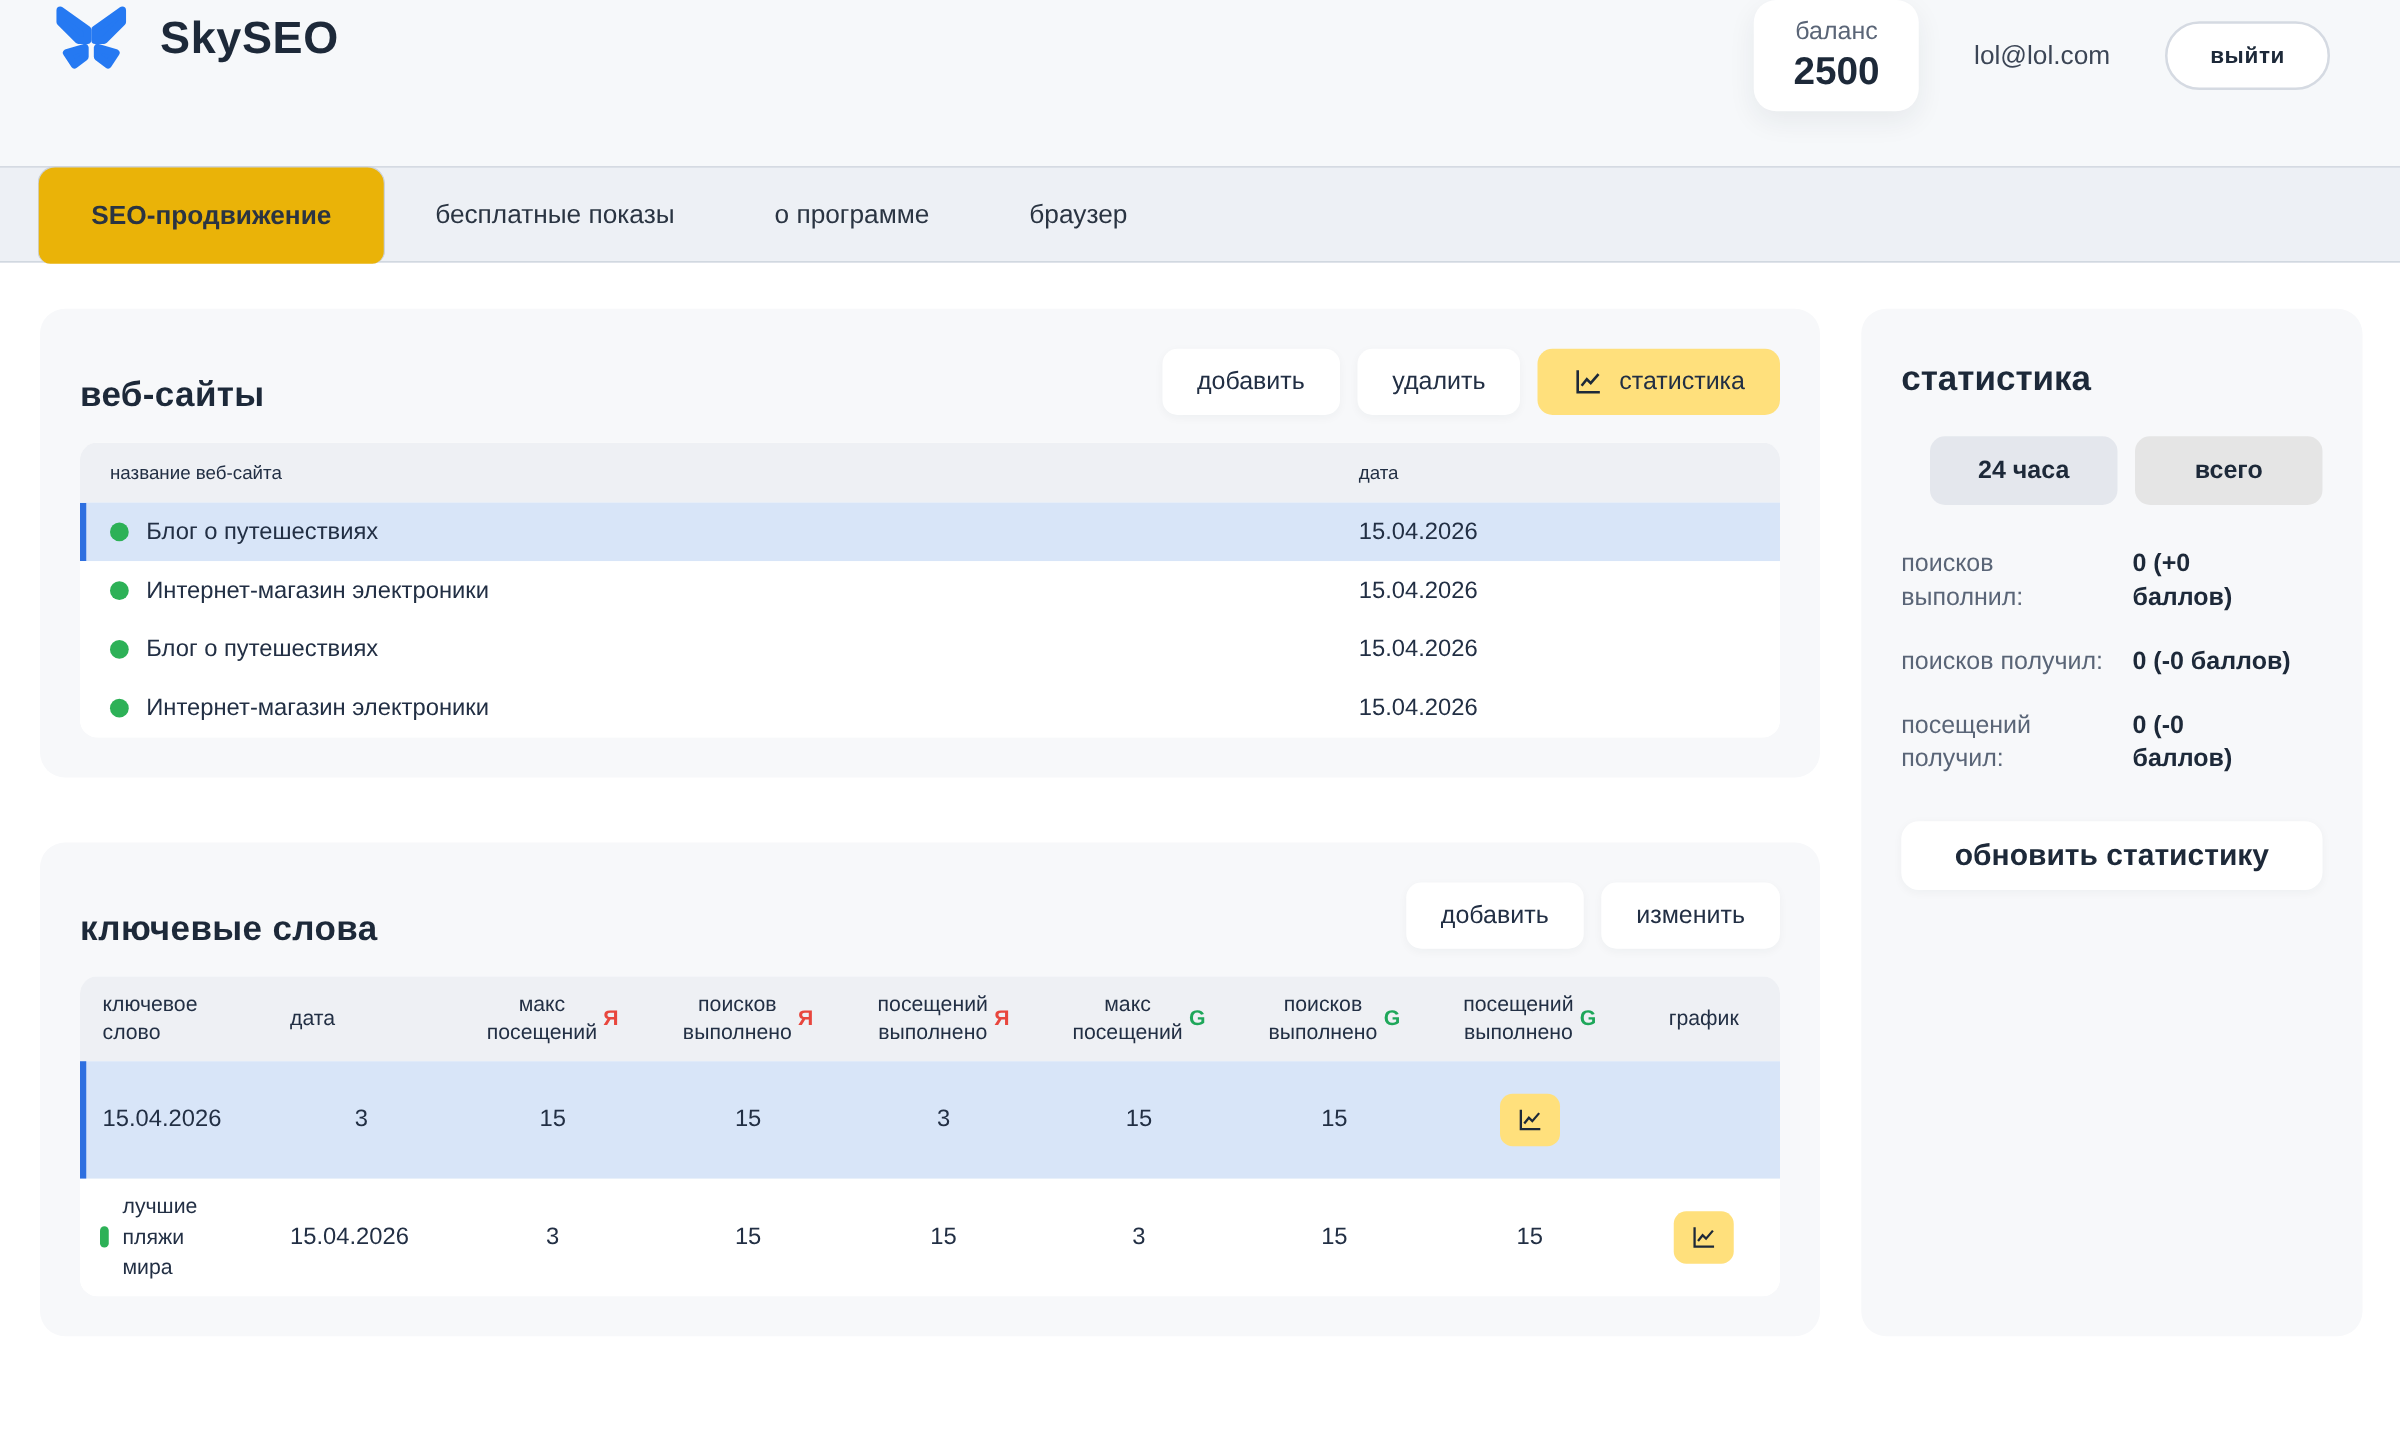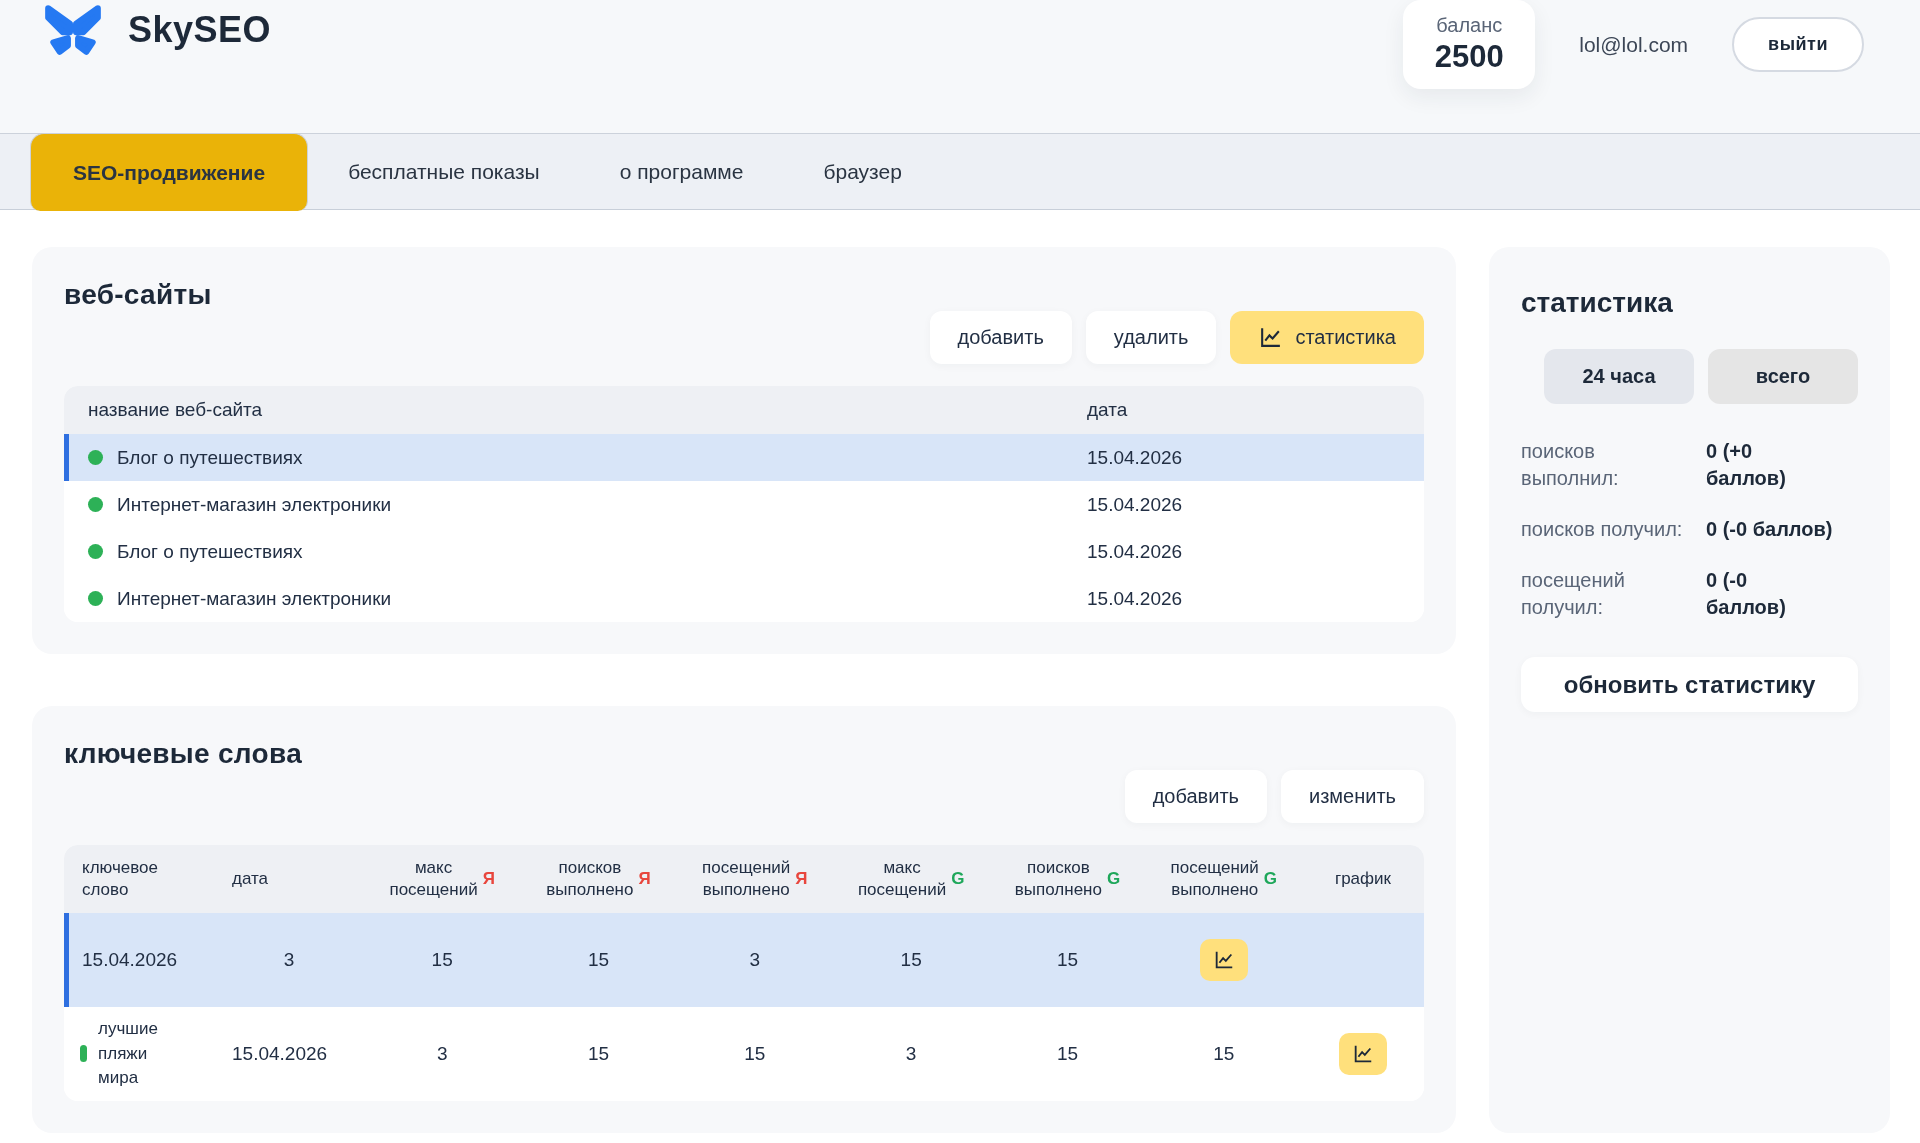--- a/index.html
+++ b/index.html
@@ -43,35 +43,35 @@
   .tab.active {
     background:#eab308; border:1px solid #ccd2db; border-bottom:none;
     border-radius:14px 14px 10px 10px;
     margin-left:30px; margin-top:-1px; margin-bottom:-2px;
     padding:0 42px; font-weight:700; z-index:2;
   }
   
   .content { display:flex; gap:33px; padding:37px 30px 0 32px; align-items:stretch; }
   .main-col { flex:1; display:flex; flex-direction:column; gap:52px; min-width:0; }
   .panel { background:#f7f8fa; border-radius:20px; padding:32px; }
-  .panel-head { display:flex; align-items:flex-start; margin-bottom:22px;flex-direction:column; }
+  .panel-head { display:flex; align-items:flex-end; margin-bottom:22px; }
   .panel-title { font-size:28px; font-weight:700; color:#1d2939; letter-spacing:.3px; }
   .panel-actions { margin-left:auto; display:flex; gap:14px; }
   .btn {
     background:#ffffff; border:none; border-radius:12px; height:53px; padding:0 28px;
     font-size:20px; font-weight:500; color:#222f44; cursor:pointer;
     font-family:inherit; display:flex; align-items:center; gap:12px;
     box-shadow:0 2px 8px rgba(30,42,62,.04);
   }
   .btn.yellow { background:#ffe07c; box-shadow:none; }
   .chart-ic { width:25px; height:25px; display:block; }
   
   .table { border-radius:14px; overflow:hidden; background:#ffffff; }
   .ws-row { display:grid; grid-template-columns:1fr 353px; align-items:center; }
-  .ws-head { background:#eef0f4; height:48px; font-size:19px; font-weight:500; color:#222f44; }
+  .ws-head { background:#eef0f4; height:48px; font-size:15px; font-weight:500; color:#222f44; }
   .ws-body-row { height:47px; background:#ffffff; font-size:19px; cursor:pointer; }
   .ws-body-row.selected { background:#d8e5f8; box-shadow:inset 5px 0 0 #2e6fe0; }
   .cell-name { padding-left:24px; display:flex; align-items:center; gap:14px; }
   .cell-date { padding-left:16px; }
   .dot { width:15px; height:15px; border-radius:50%; background:#2db157; flex:0 0 auto; }
   
   .kw-row { display:grid; grid-template-columns:150px 150px repeat(6,1fr) 122px; align-items:center; }
   .kw-head { background:#eef0f4; height:68px; font-size:17px; font-weight:500; color:#222f44; }
   .kw-body-row { height:94px; background:#ffffff; font-size:19px; cursor:pointer; }
   .kw-body-row.selected { background:#d8e5f8; box-shadow:inset 5px 0 0 #2e6fe0; }

